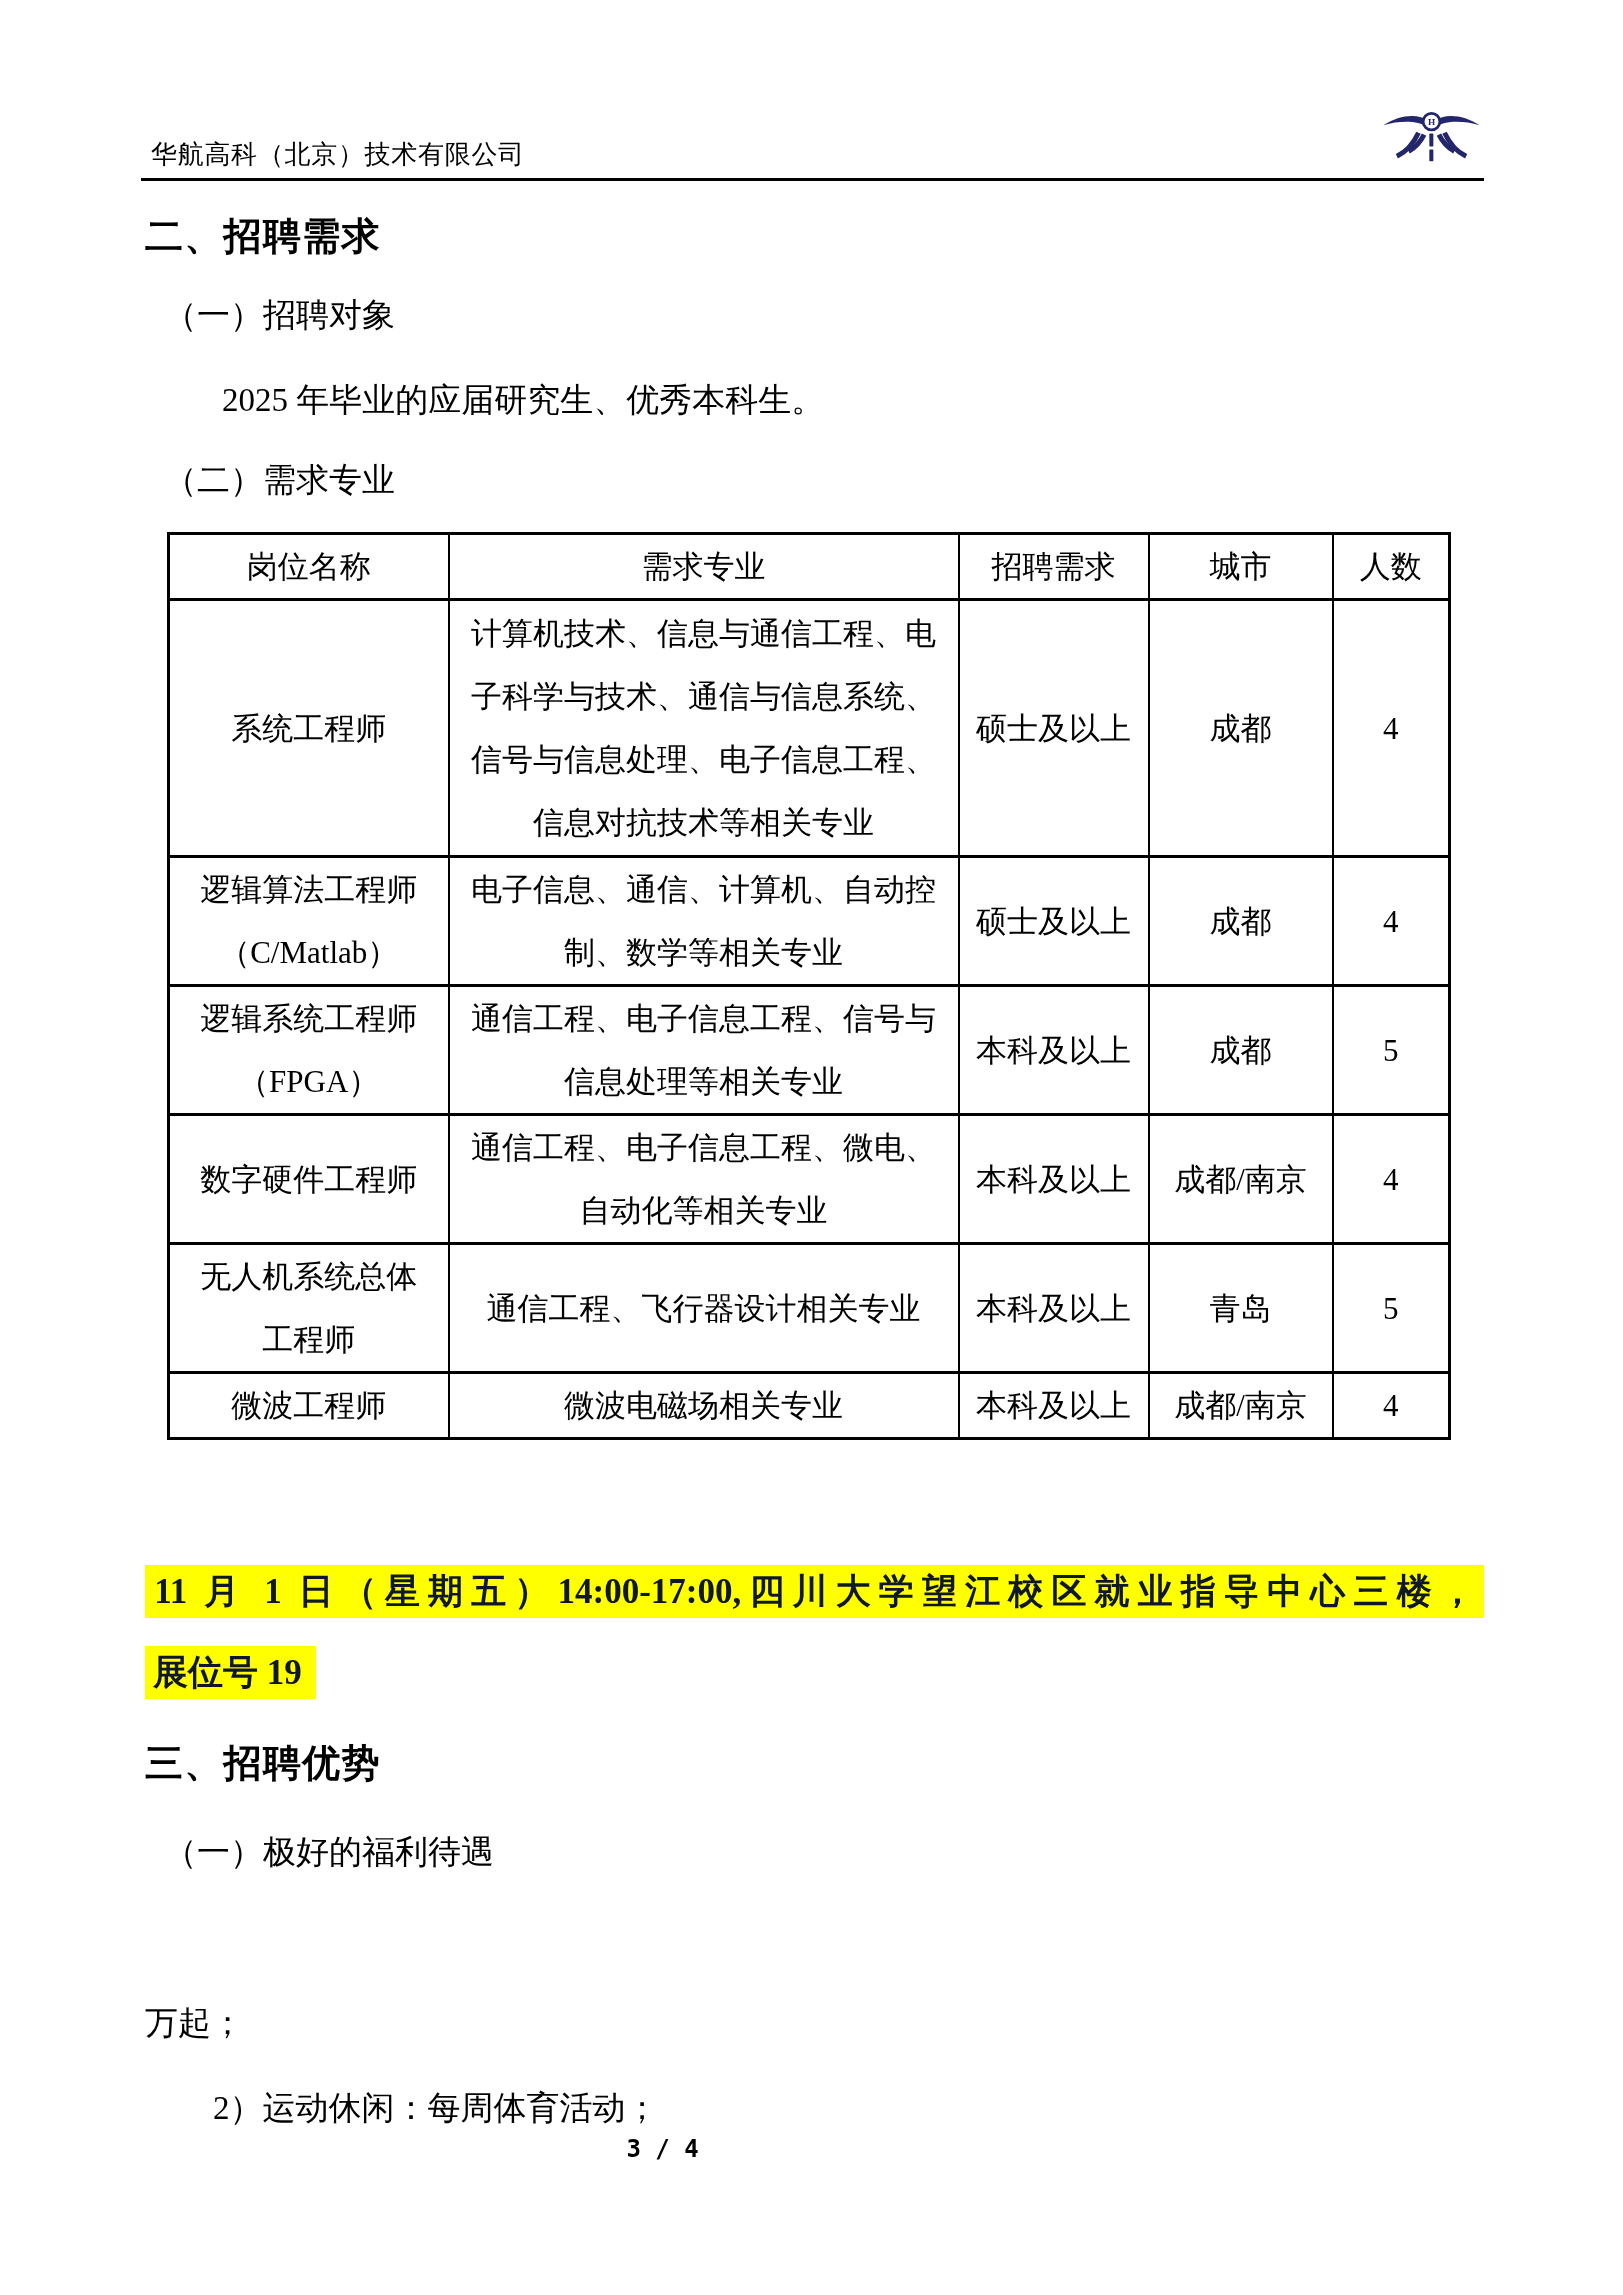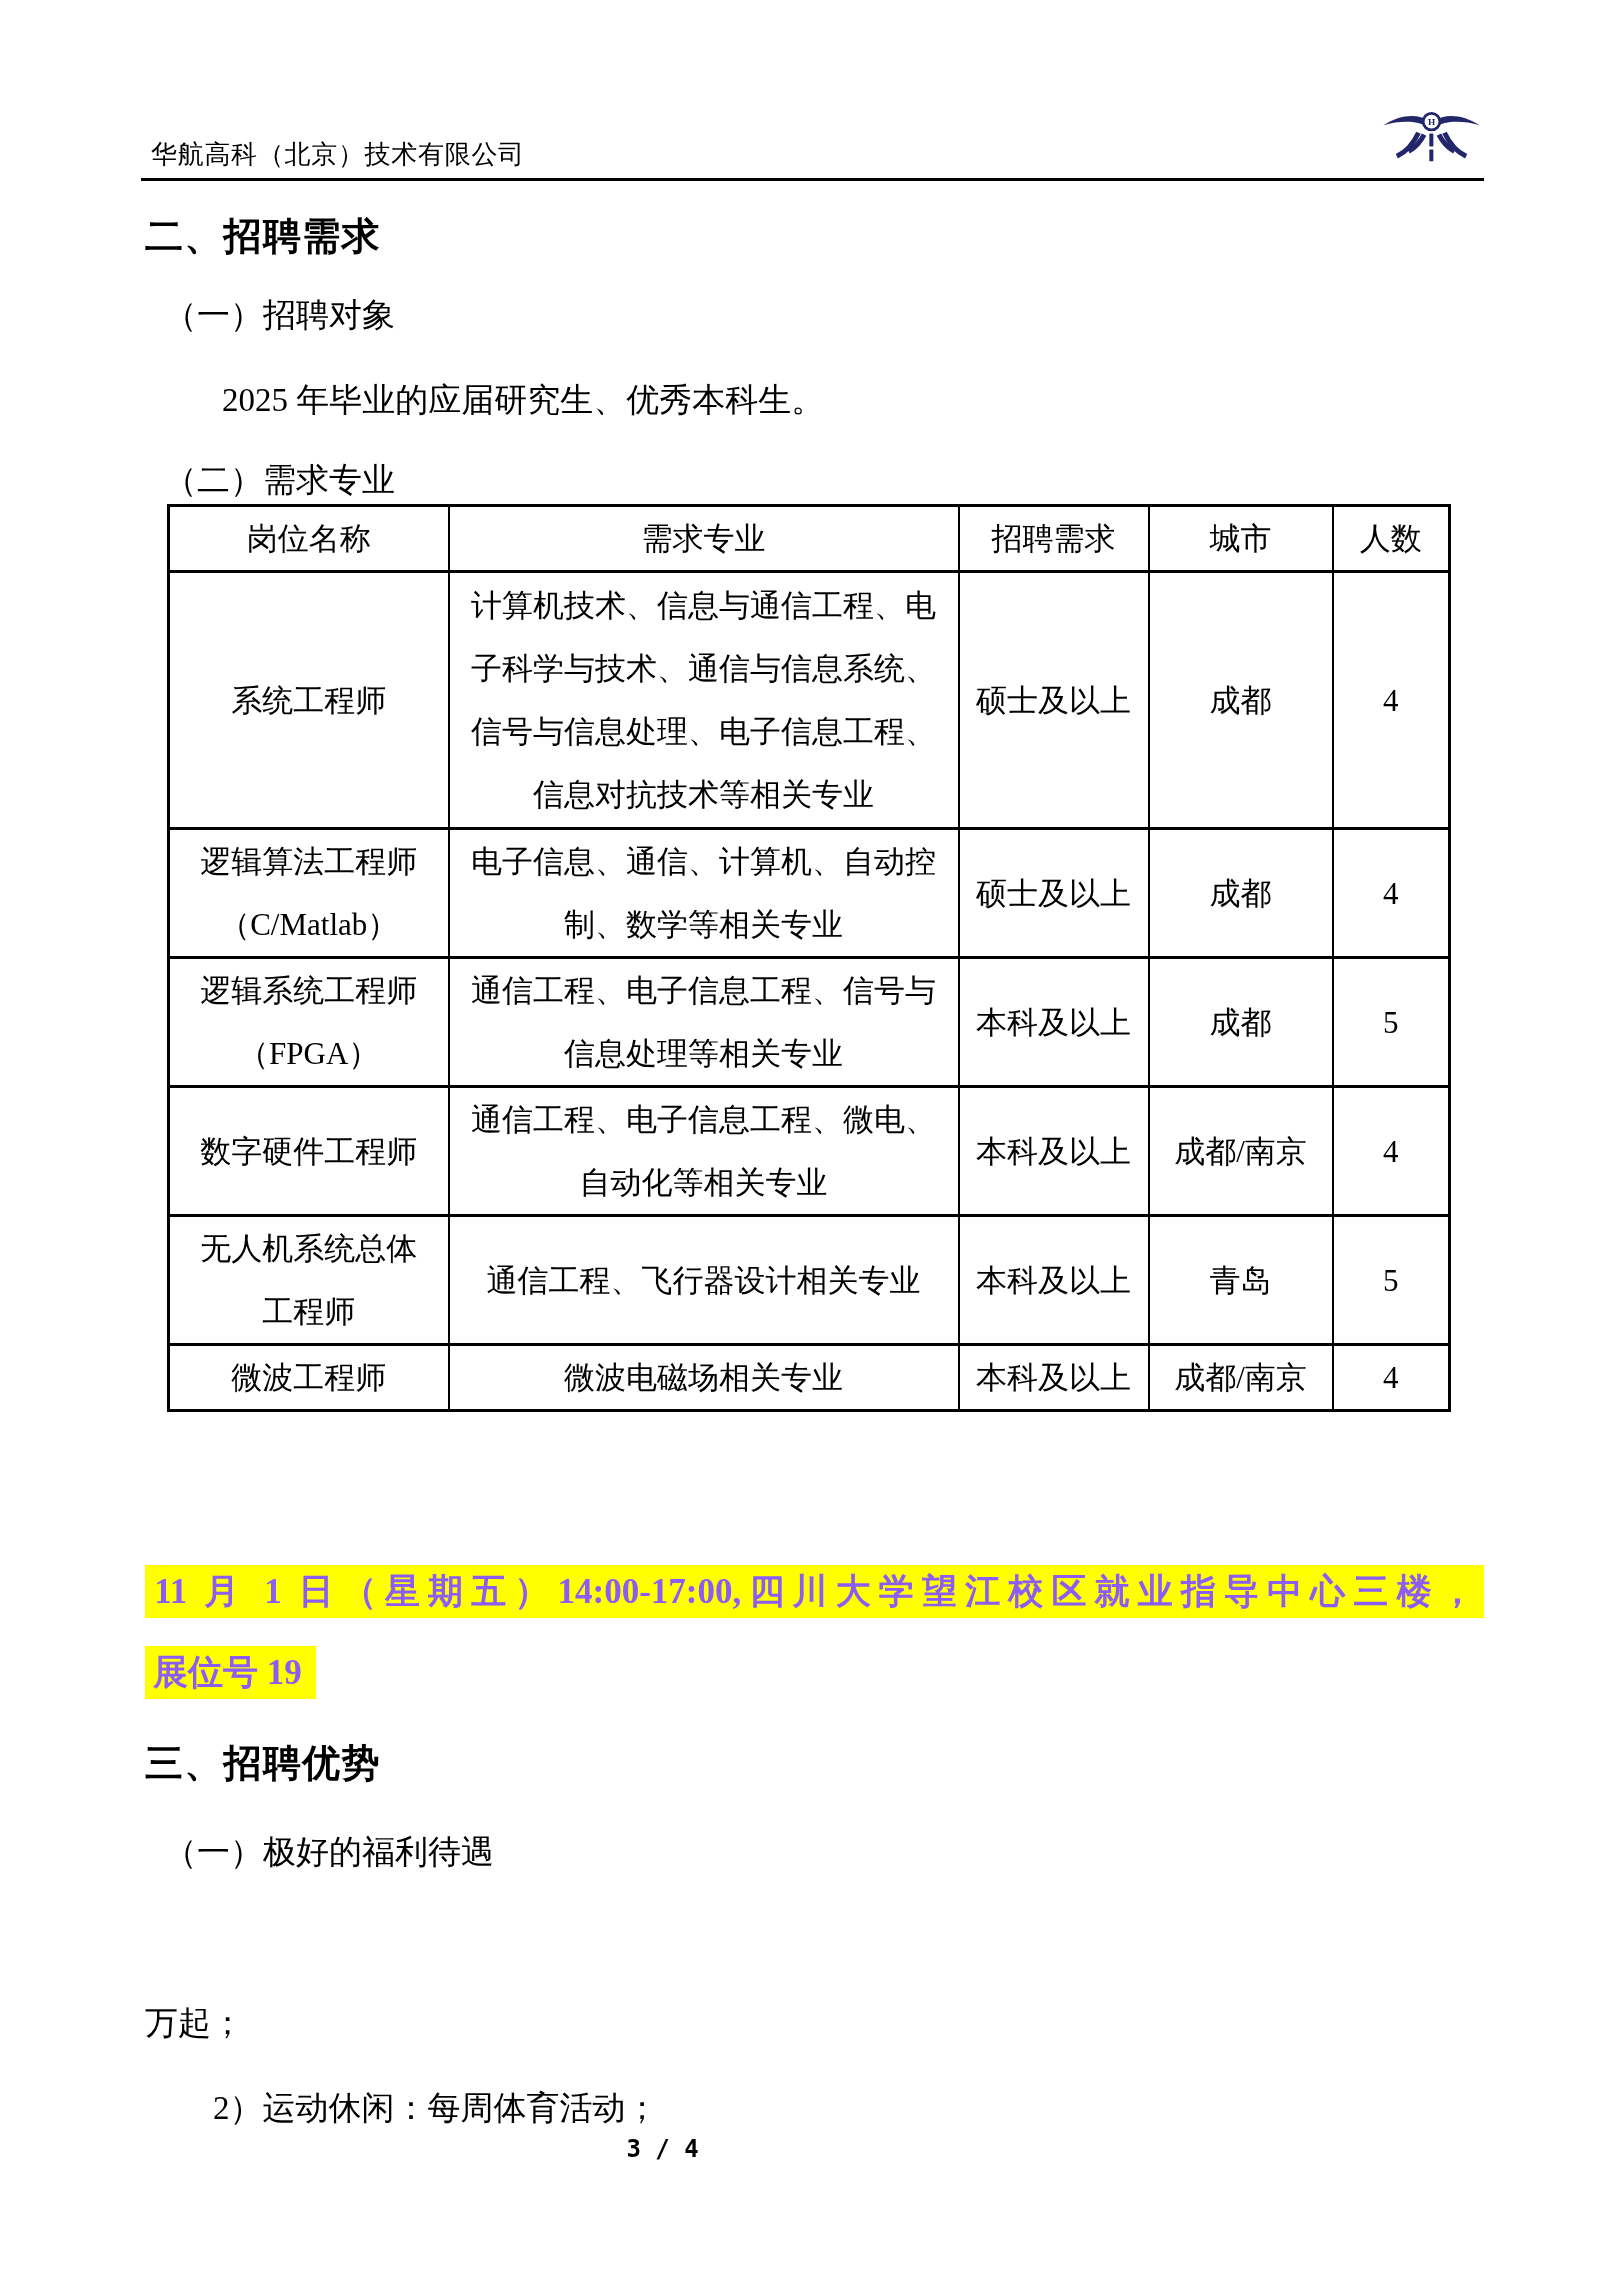--- a/index.html
+++ b/index.html
@@ -41,21 +41,21 @@
     text-align:center;
     padding:0 21px;
   }
   .hl{
     background:#FFFF00;
     font-size:35px;
     font-weight:700;
     line-height:39px;
     padding:7.2px 9.2px 7.2px 9.2px;
     box-sizing:border-box;
-    color:#8b5cf6;
+    color:#0f172a;
   }
   .hl-wide{width:1339px;text-align:justify;text-align-last:justify;}
   .footer-page{width:1325px;text-align:center;font-size:24px;font-weight:700;font-family:"DejaVu Sans Mono","Liberation Mono",monospace;}
   .logo-svg{display:block;}
 </style>
 </head>
 <body>
 
 <div class="page">
 
@@ -87,21 +87,21 @@
   <div class="abs header-rule" style="left:141px;top:178px;width:1343px;"></div>
 
   <div class="abs h1" style="left:145px;top:211px;">二、招聘需求</div>
 
   <div class="abs h2" style="left:164px;top:293px;">（一）招聘对象</div>
 
   <div class="abs body-line" style="left:222px;top:378px;">2025 年毕业的应届研究生、优秀本科生。</div>
 
   <div class="abs h2" style="left:164px;top:458px;">（二）需求专业</div>
 
-  <div class="abs" style="left:167px;top:504px;">
+  <div class="abs" style="left:167px;top:532px;">
     <table class="jobs">
       <colgroup>
         <col style="width:280px">
           <col style="width:510px">
           <col style="width:190px">
         <col style="width:184px">
           <col style="width:117px">
       </colgroup>
       <tbody>
           <tr style="height:63px;">

